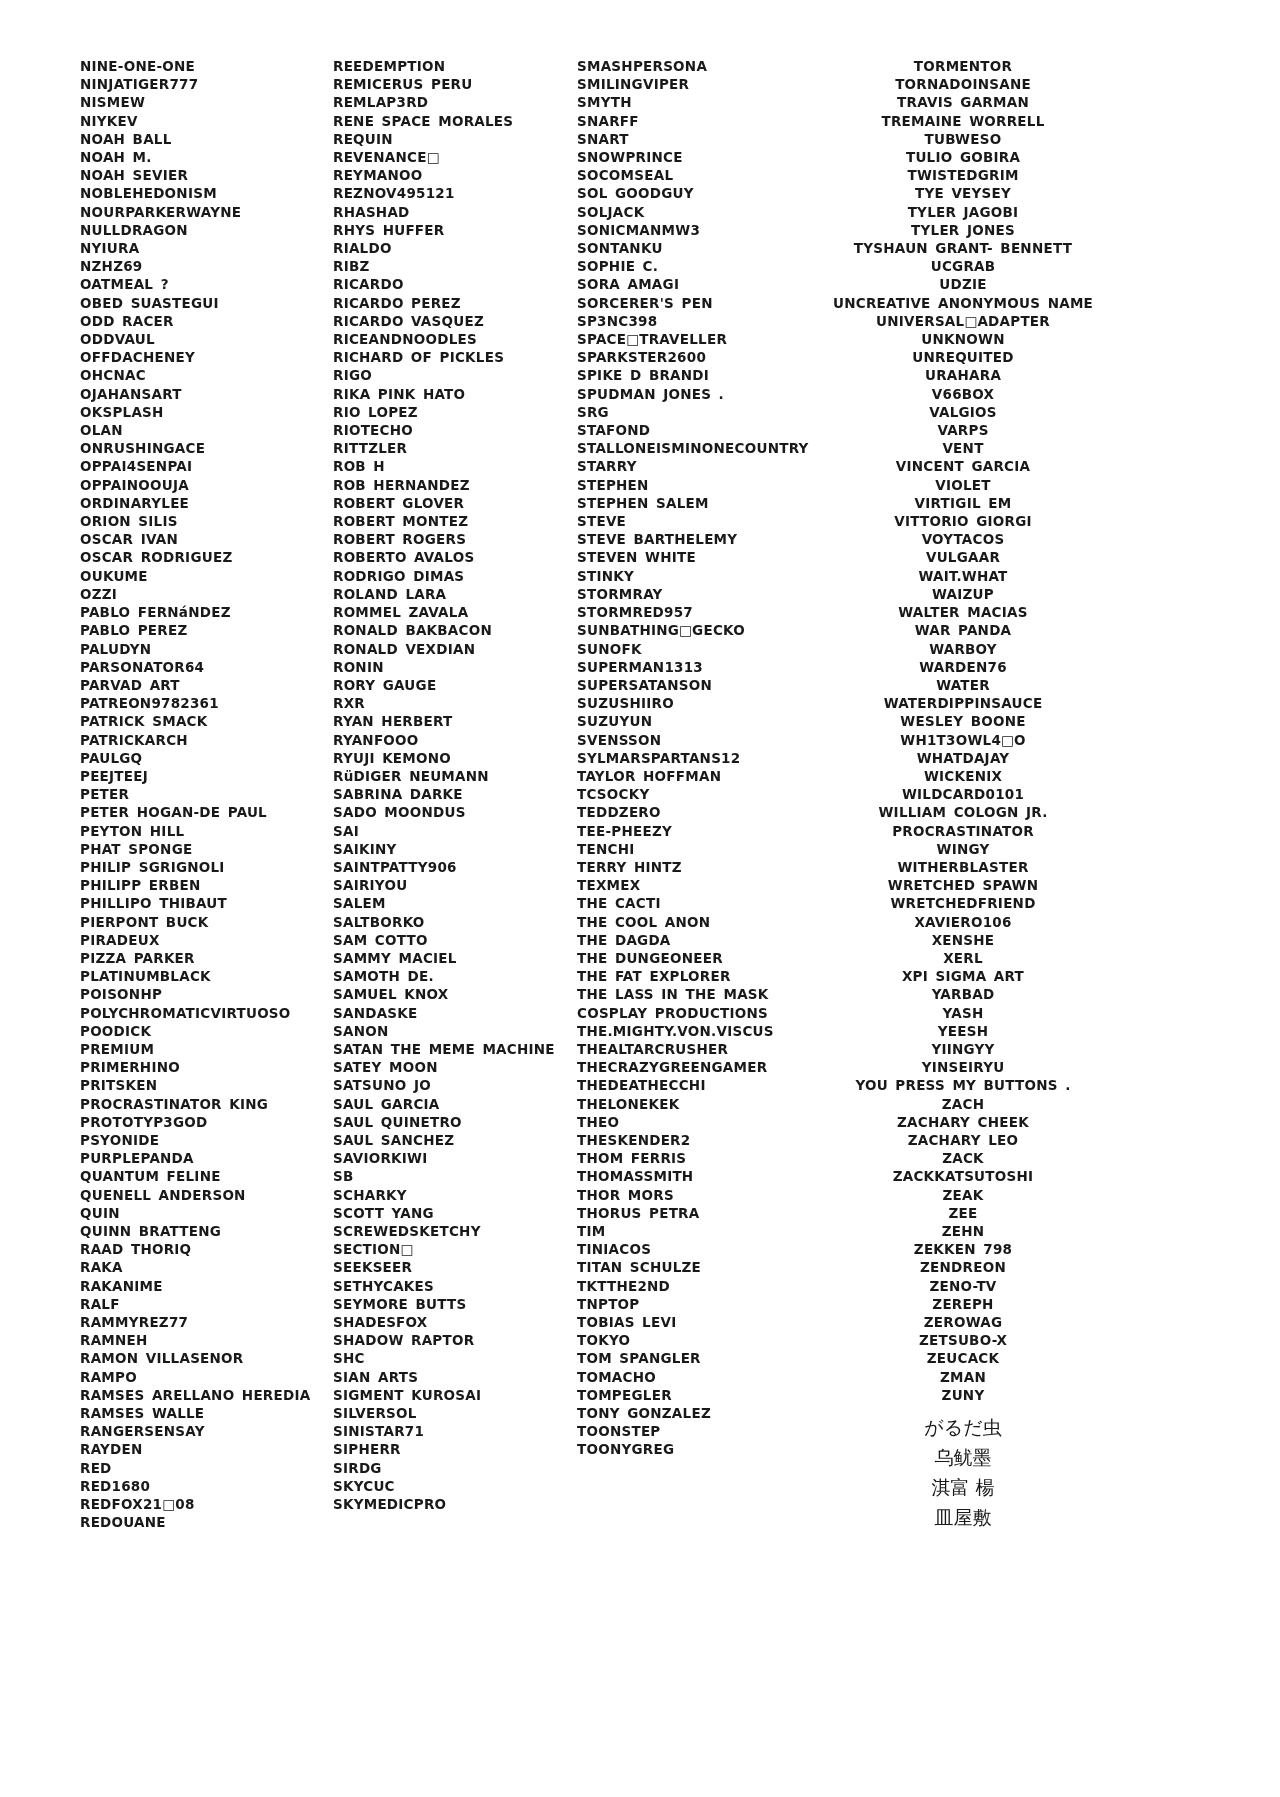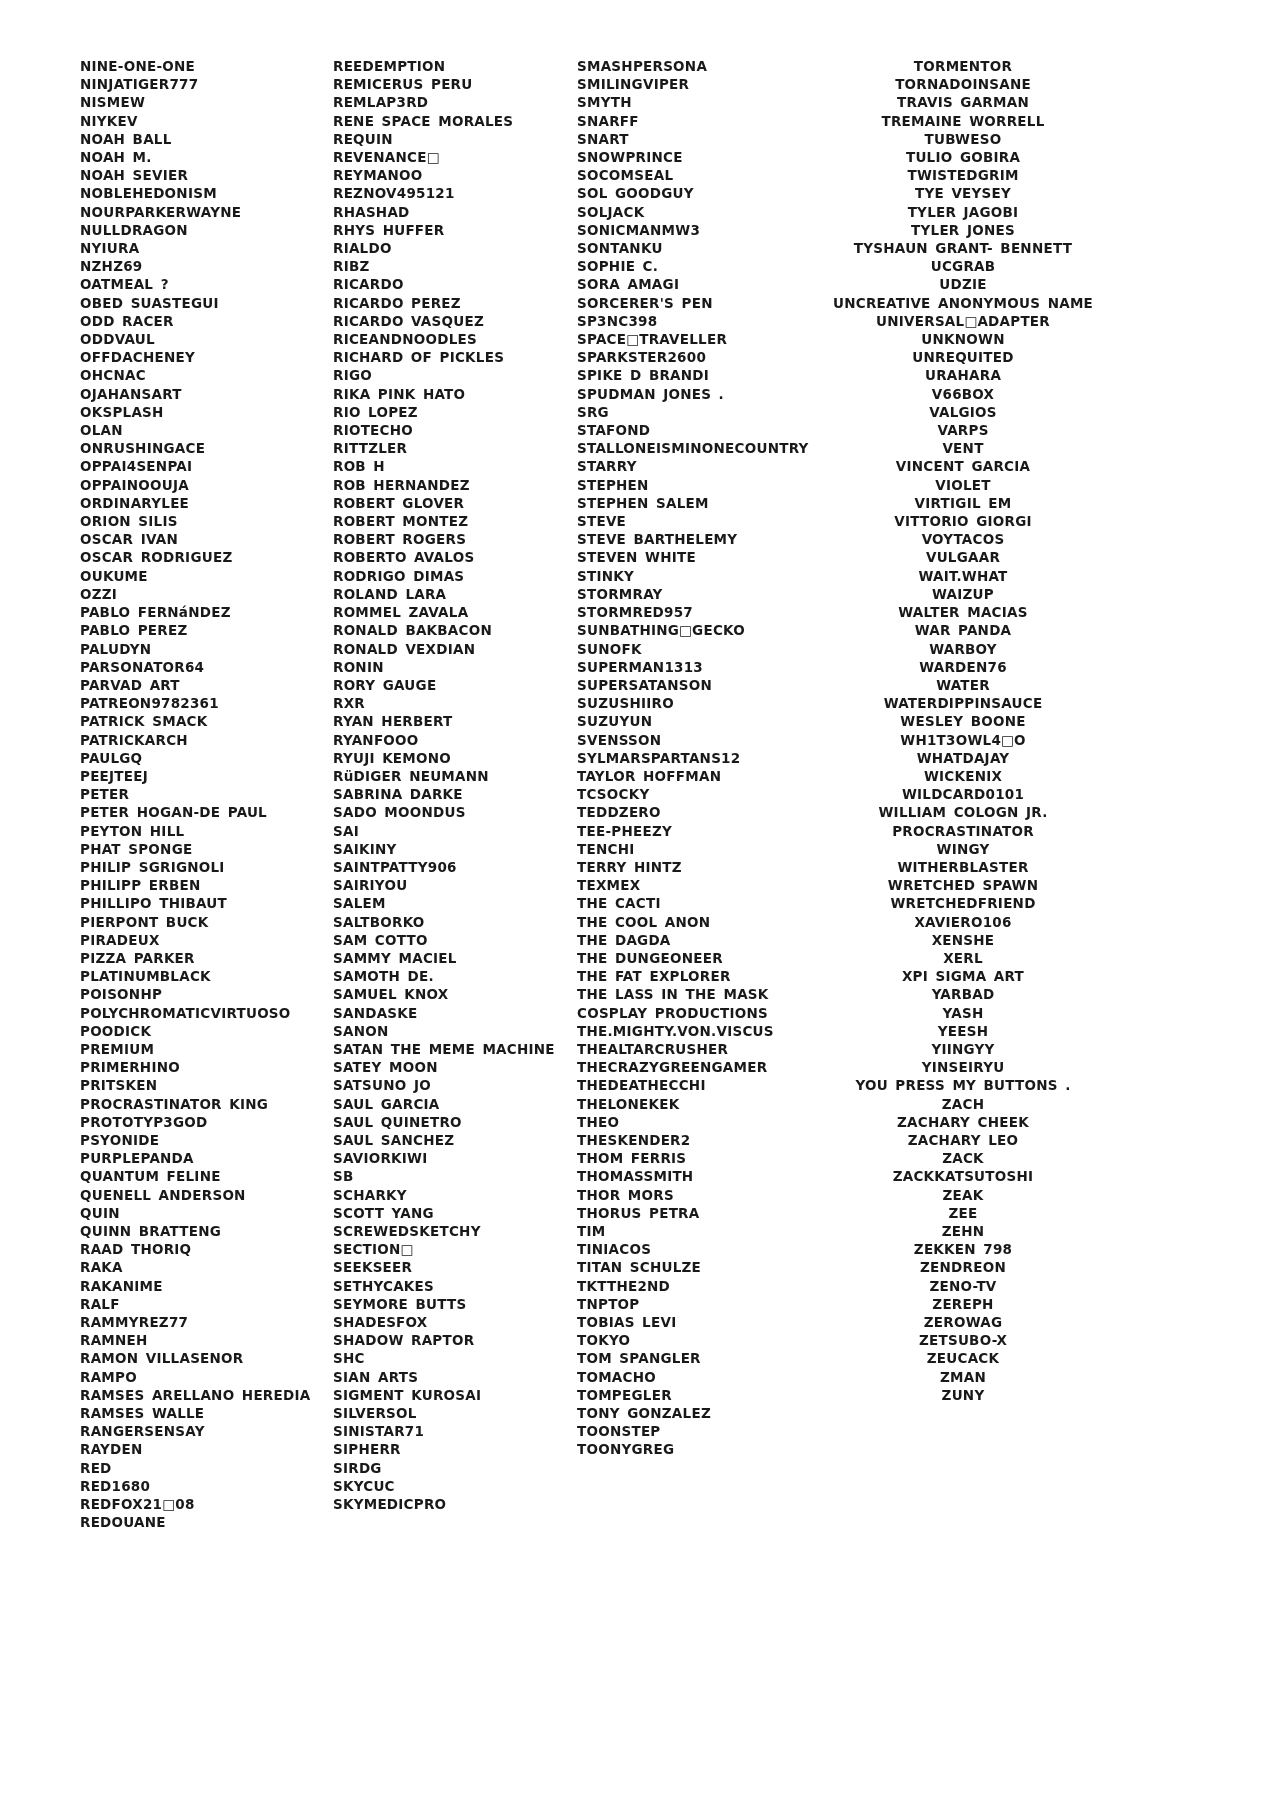--- a/index.html
+++ b/index.html
@@ -356,14 +356,20 @@
       <div class="name">ZEHN</div>
       <div class="name">ZEKKEN 798</div>
       <div class="name">ZENDREON</div>
       <div class="name">ZENO-TV</div>
       <div class="name">ZEREPH</div>
       <div class="name">ZEROWAG</div>
       <div class="name">ZETSUBO-X</div>
       <div class="name">ZEUCACK</div>
       <div class="name">ZMAN</div>
       <div class="name">ZUNY</div>
+      <div class="cjk-block">
+        <div class="cjk-name">がるだ虫</div>
+        <div class="cjk-name">乌鱿墨</div>
+        <div class="cjk-name">淇富 楊</div>
+        <div class="cjk-name">皿屋敷</div>
+      </div>
     </div>
 </div>
 
 </body></html>

